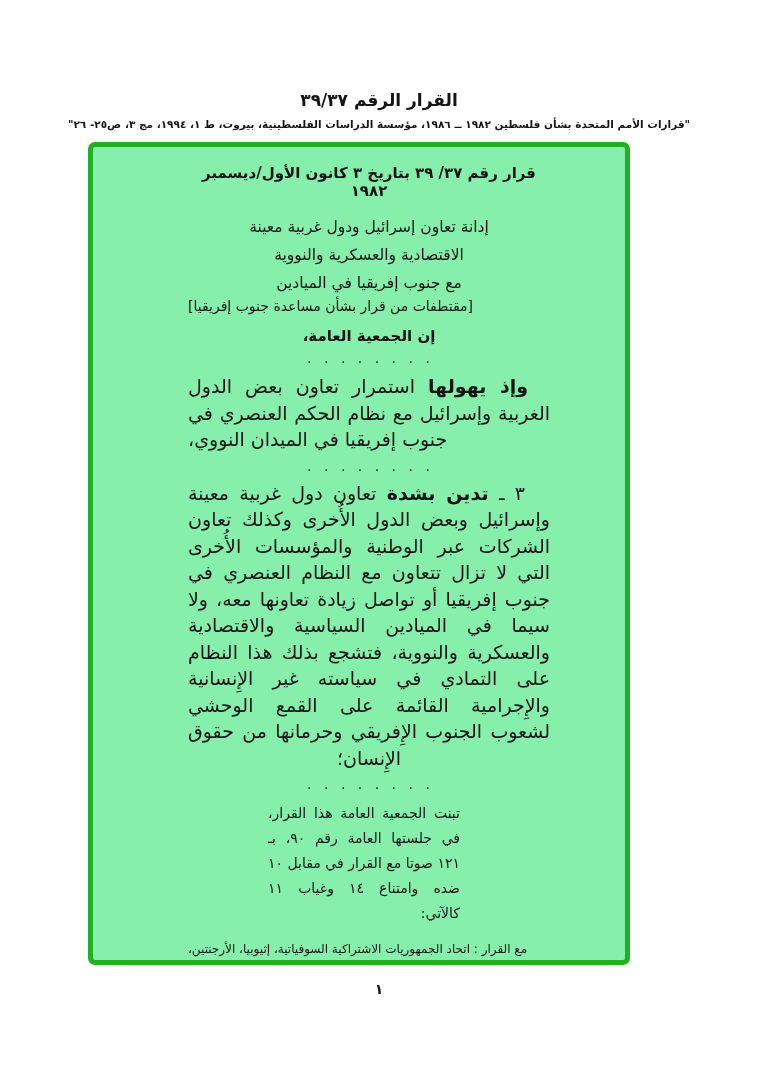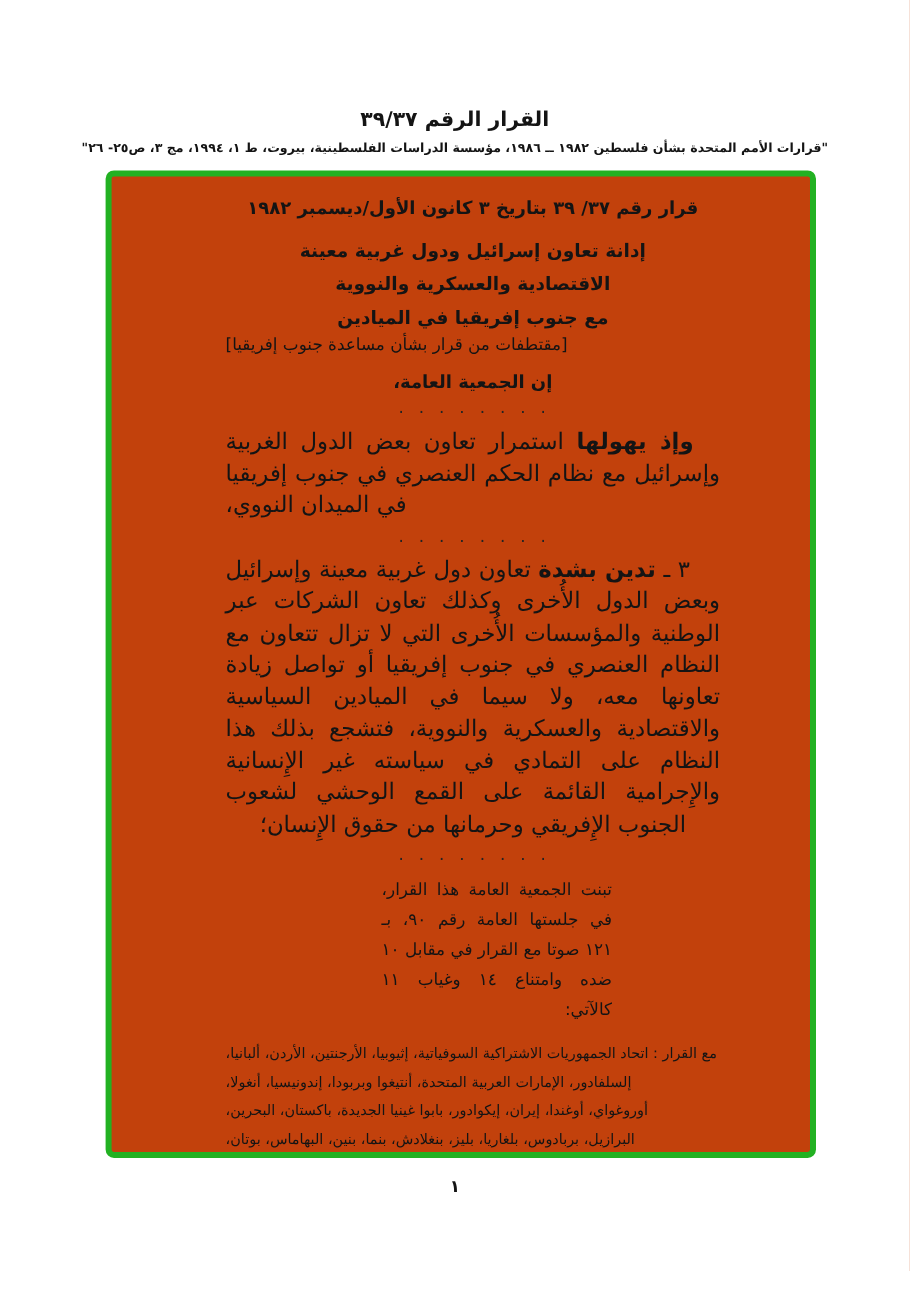--- a/index.html
+++ b/index.html
@@ -11,29 +11,29 @@
     color:#141414;
     direction:rtl;
     overflow:hidden;
   }
   .doc-header { position:absolute; top:74px; right:0; left:0; text-align:center; }
   .doc-title  { font-size:17px; font-weight:bold; letter-spacing:0.2px;margin-top:16px; }
   .doc-source { font-size:10.5px; font-weight:bold; margin-top:8px; }
 
   .res-box {
     position:absolute; top:142px; left:88px;
-    width:592px; height:823px;
+    width:542px; height:823px;
     border:5px solid #22b122;
     border-radius:7px;
     padding:17px 75px 0 95px;
     overflow:hidden;
-    background:#c2410c;
+    background:#86efac;
   }
   .res-title { text-align:center; font-size:15px; font-weight:bold; }
-  .res-heading { margin-top:13px; text-align:center; font-size:15.5px; font-weight:bold; line-height:28px; }
+  .res-heading { margin-top:13px; text-align:center; font-size:15.5px; font-weight:normal; line-height:28px; }
   .excerpt { margin-top:1px; text-align:left; font-size:14px; }
   .salutation { margin-top:13px; text-align:center; font-size:15px; font-weight:bold; }
   .dots {
     text-align:center; font-size:14px; line-height:22px;
     word-spacing:6px; letter-spacing:1px; margin-top:2px;
     color:#222;
   }
   .para {
     font-size:19px; line-height:26.5px;
     text-align:justify;

